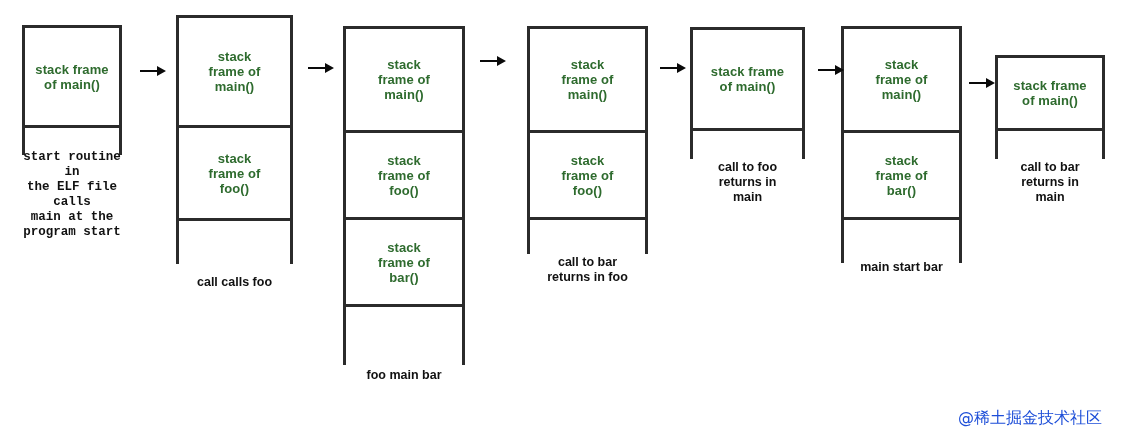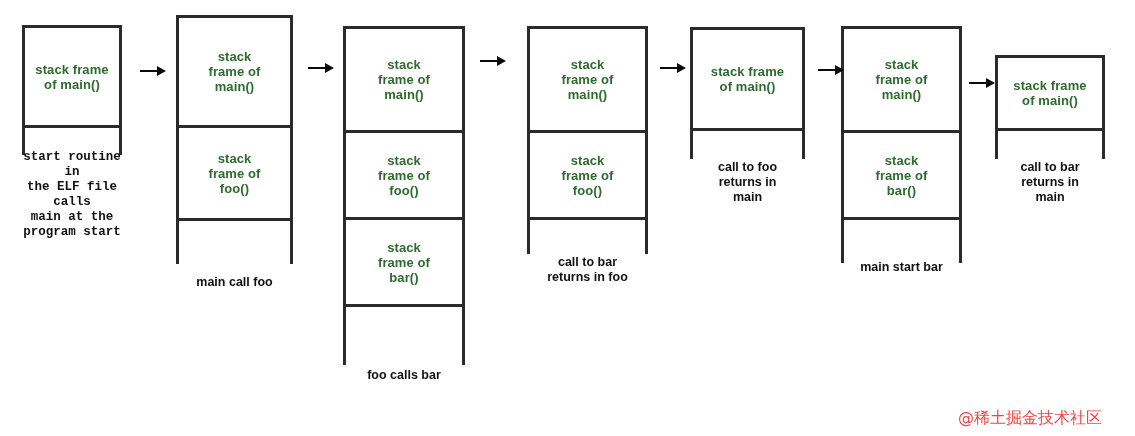--- a/index.html
+++ b/index.html
@@ -63,21 +63,21 @@
   .arrow {
     position: absolute;
     width: 26px;
     height: 16px;
   }
   .arrow svg { display: block; }
 
   
   .watermark {
     position: absolute;
-    color: #ef4444;
+    color: #1d4ed8;
     font-size: 16px;
     font-family: "DejaVu Sans", sans-serif;
     white-space: nowrap;
     user-select: none;
   }
 </style>
 </head>
 <body>
 
 <div id="canvas">
@@ -100,40 +100,40 @@
 frame of
 main()</span>
       </div>
       <div class="cell" style="height: 93px;">
         <span class="frame-label">stack
 frame of
 foo()</span>
       </div>
       <div class="cell open" style="height: 43px;"></div>
     </div>
-    <div class="caption" style="left: 166px; top: 275px; width: 137px;">main call foo</div>
+    <div class="caption" style="left: 166px; top: 275px; width: 137px;">call calls foo</div>
     <div class="stack" style="left: 343px; top: 26px; width: 122px;">
       <div class="cell" style="height: 104px;">
         <span class="frame-label">stack
 frame of
 main()</span>
       </div>
       <div class="cell" style="height: 87px;">
         <span class="frame-label">stack
 frame of
 foo()</span>
       </div>
       <div class="cell" style="height: 87px;">
         <span class="frame-label">stack
 frame of
 bar()</span>
       </div>
       <div class="cell open" style="height: 58px;"></div>
     </div>
-    <div class="caption" style="left: 333px; top: 368px; width: 142px;">foo calls bar</div>
+    <div class="caption" style="left: 333px; top: 368px; width: 142px;">foo main bar</div>
     <div class="stack" style="left: 527px; top: 26px; width: 121px;">
       <div class="cell" style="height: 104px;">
         <span class="frame-label">stack
 frame of
 main()</span>
       </div>
       <div class="cell" style="height: 87px;">
         <span class="frame-label">stack
 frame of
 foo()</span>

